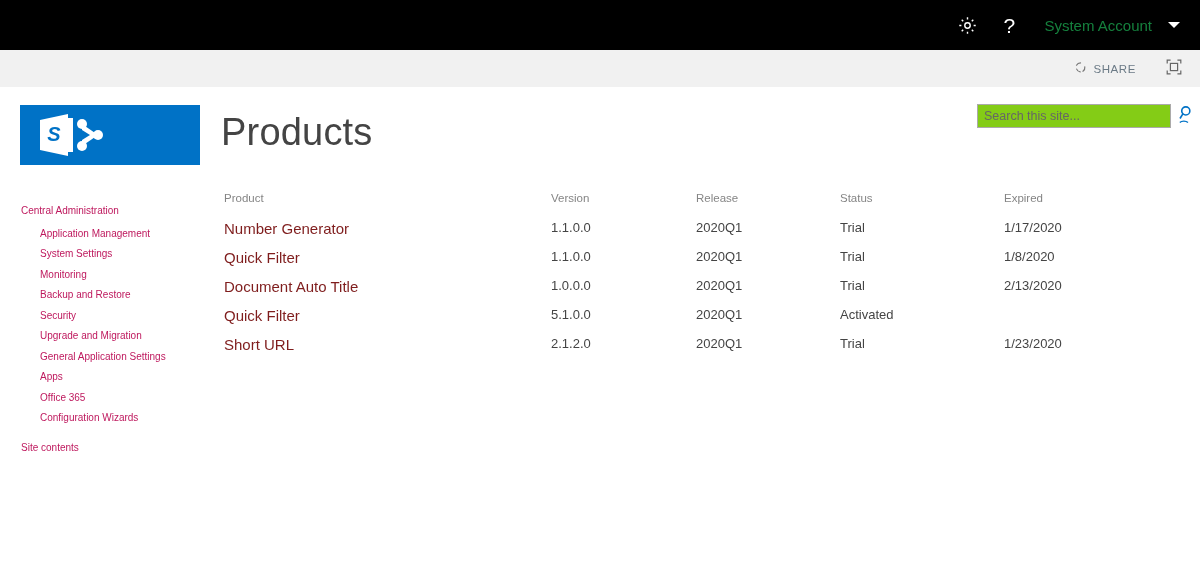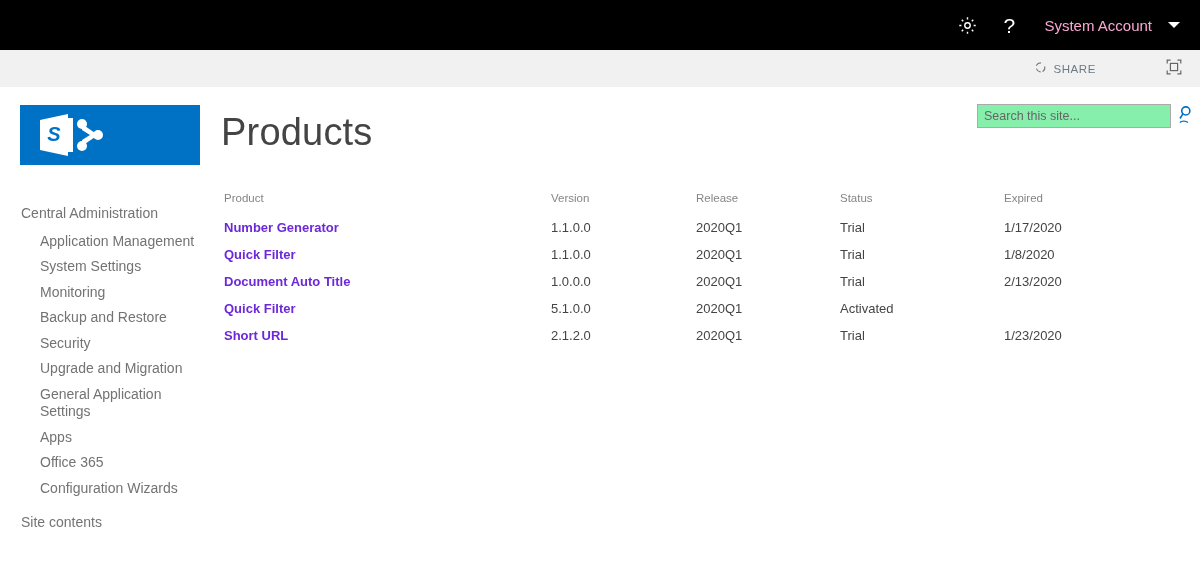--- a/index.html
+++ b/index.html
@@ -42,21 +42,21 @@
     cursor: pointer;
   }
   .suite-icon svg { display: block; }
   .help-glyph {
     font-size: 21px;
     line-height: 1;
     color: #ffffff;
     font-family: "Liberation Sans", sans-serif;
   }
   .account-name {
-    color: #f9a8d4;
+    color: #15803d;
     font-size: 15px;
     padding: 0 10px 0 14px;
     white-space: nowrap;
     cursor: pointer;
   }
   .account-caret {
     width: 24px;
     height: 50px;
     display: flex;
     align-items: center;
@@ -78,21 +78,20 @@
     height: 37px;
     background: #f1f1f1;
     display: flex;
     align-items: center;
     justify-content: flex-end;
   }
   .ribbon-right {
     display: flex;
     align-items: center;
     padding-right: 12px;
-    gap: 40px;
   }
   .share-btn {
     display: flex;
     align-items: center;
     gap: 6px;
     color: #666666;
     font-size: 11.5px;
     letter-spacing: 0.6px;
     cursor: pointer;
     padding: 4px 6px;
@@ -148,21 +147,21 @@
     left: 977px;
     top: 17px;
     display: flex;
     align-items: center;
   }
   .search-input {
     width: 180px;
     height: 20px;
     padding: 1px 6px;
     border: 1px solid #abaaaa;
-    background: #86efac;
+    background: #84cc16;
     font-family: "Liberation Sans", sans-serif;
     font-size: 12.5px;
     color: #444444;
     outline: none;
     box-sizing: content-box;
   }
   .search-input::placeholder { color: #666666; }
   .search-btn {
     margin-left: 6px;
     display: flex;
@@ -172,22 +171,22 @@
   }
 
   
   .leftnav {
     position: absolute;
     left: 21px;
     top: 114px;
     width: 185px;
   }
   .nav-item {
-    font-size: 14px;
-    color: #737373;
+    font-size: 10px;
+    color: #be185d;
     line-height: 1.25;
     padding: 4px 0;
     cursor: pointer;
     white-space: normal;
   }
   .nav-item.top { padding-bottom: 6px; }
   .nav-item.child { padding-left: 19px; }
   .nav-item.bottom { margin-top: 9px; }
 
   
@@ -213,25 +212,24 @@
     padding: 5px 0 7px 0;
     white-space: nowrap;
     vertical-align: top;
   }
   .col-product  { width: 327px; }
   .col-version  { width: 145px; }
   .col-release  { width: 144px; }
   .col-status   { width: 164px; margin-left: 40px; }
   .col-expired  { width: auto; margin-top: 39px; }
   .product-link {
-    color: #6d28d9;
+    color: #7f1d1d;
     text-decoration: none;
     cursor: pointer;
-    font-size: 13px;
-    font-weight: bold;
+    font-size: 15px;
   }
 </style>
 </head>
 <body>
 
 <div class="suitebar">
   <div class="suitebar-right">
 
     <div class="suite-icon">
       <span>

